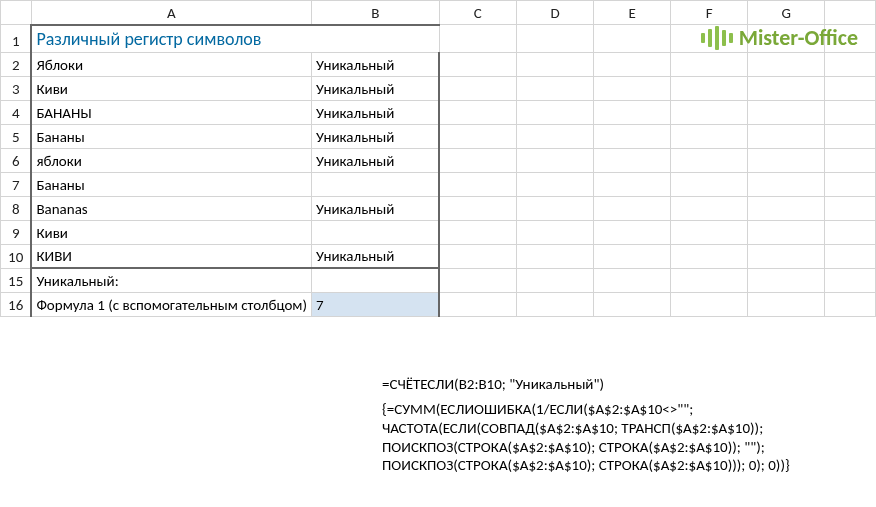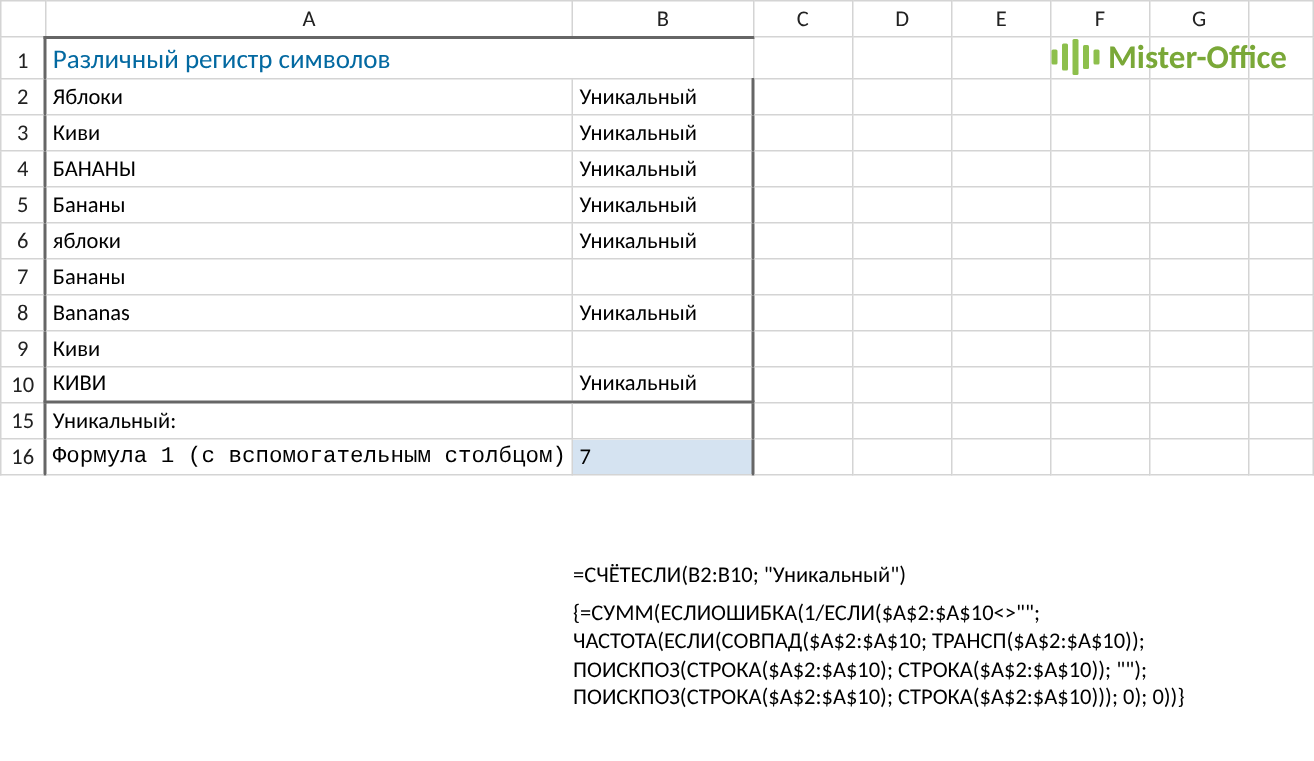--- a/index.html
+++ b/index.html
@@ -50,21 +50,21 @@
   }
   .bold { font-weight: bold; }
   .bthick-bottom { border-bottom: 2px solid #666 !important; }
   .bthick-top { border-top: 2px solid #666 !important; }
   .bthick-left { border-left: 2px solid #666 !important; }
   .bthick-right { border-right: 2px solid #666 !important; }
   .sel {
     background: #d5e3f1;
   }
   .res-right { text-align: right; }
-  .wrap { white-space: normal; line-height: 1.2; vertical-align: bottom; font-family: Liberation Mono, monospace; }
+  .wrap { white-space: normal; line-height: 1.2; vertical-align: bottom; }
   .tall { height: 72px; }
   .tall2 { height: 98px; }
   .formula-overflow {
     position: absolute;
     white-space: nowrap;
     font-size: 15px;
     padding: 0;
   }
   .formula-block {
     position: absolute;

